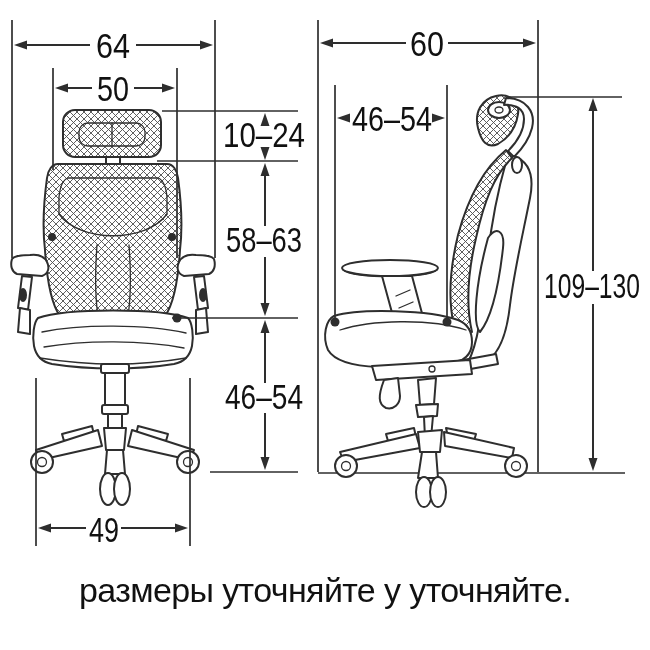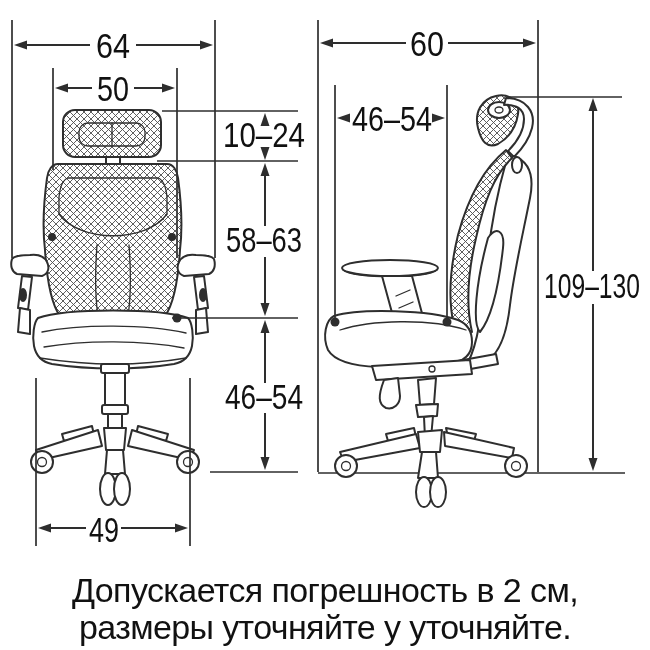--- a/index.html
+++ b/index.html
@@ -227,15 +227,14 @@
       <polygon class="arr" points="593,98 588.5,111 597.5,111"></polygon>
       <line class="dim" x1="593" y1="110" x2="593" y2="271"></line>
       <polygon class="arr" points="593,471 588.5,458 597.5,458"></polygon>
       <line class="dim" x1="593" y1="304" x2="593" y2="459"></line>
       <text class="dimtext" x="592" y="298" text-anchor="middle" textLength="96" lengthAdjust="spacingAndGlyphs">109–130</text>
     </g>
   </g>
 </svg>
 
 <div class="footer">
-  <div>Допускается погрешность в 2 см,</div>
   <div>размеры уточняйте у уточняйте.</div>
 </div>
 
 </body></html>

